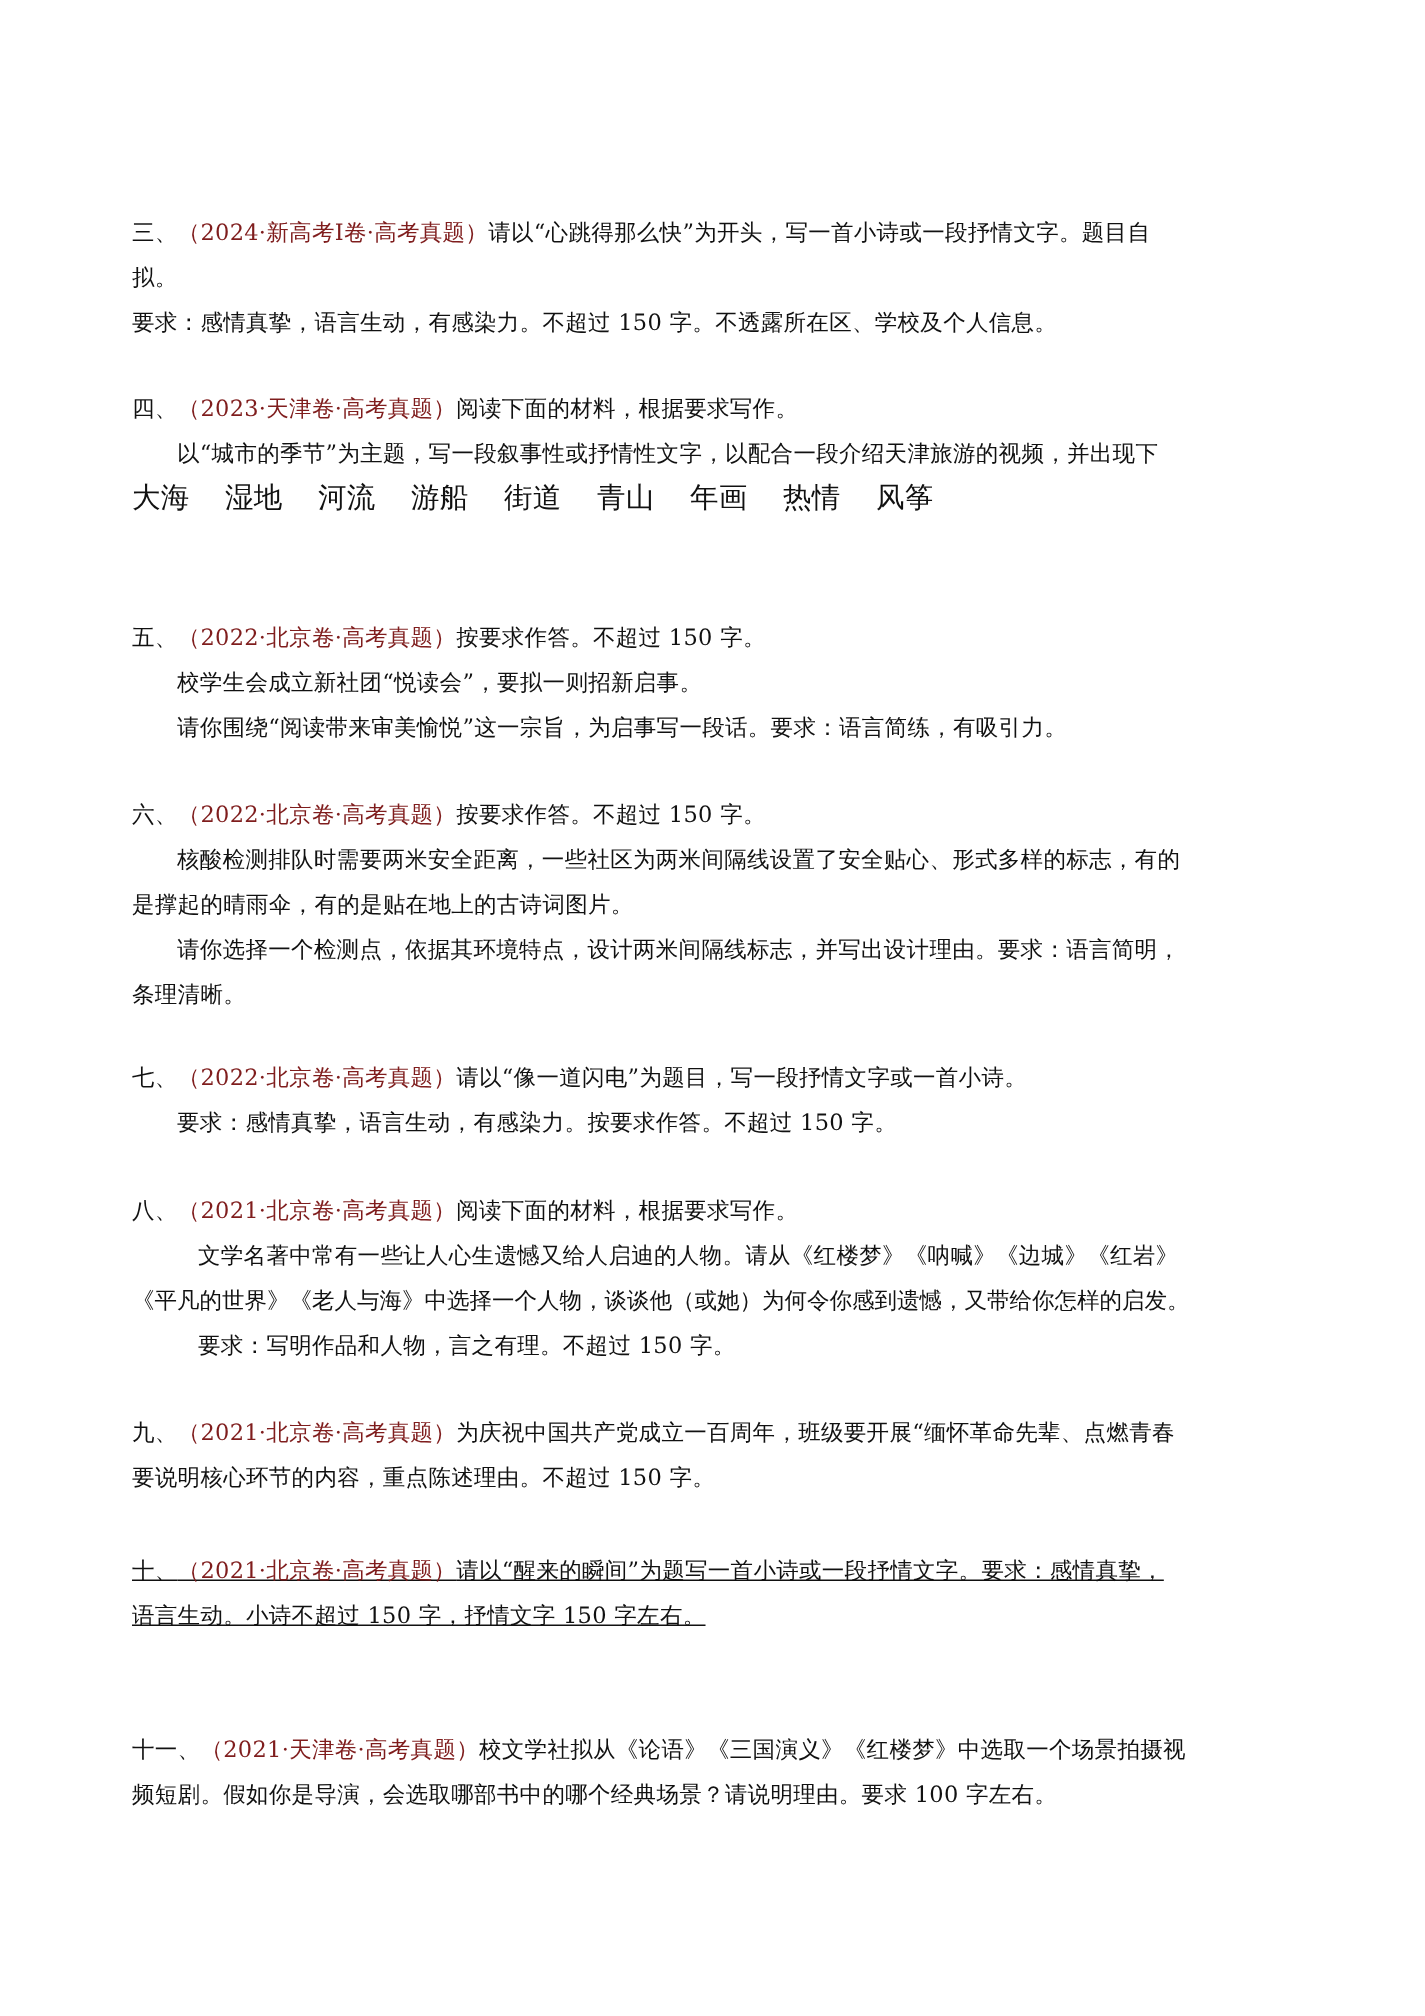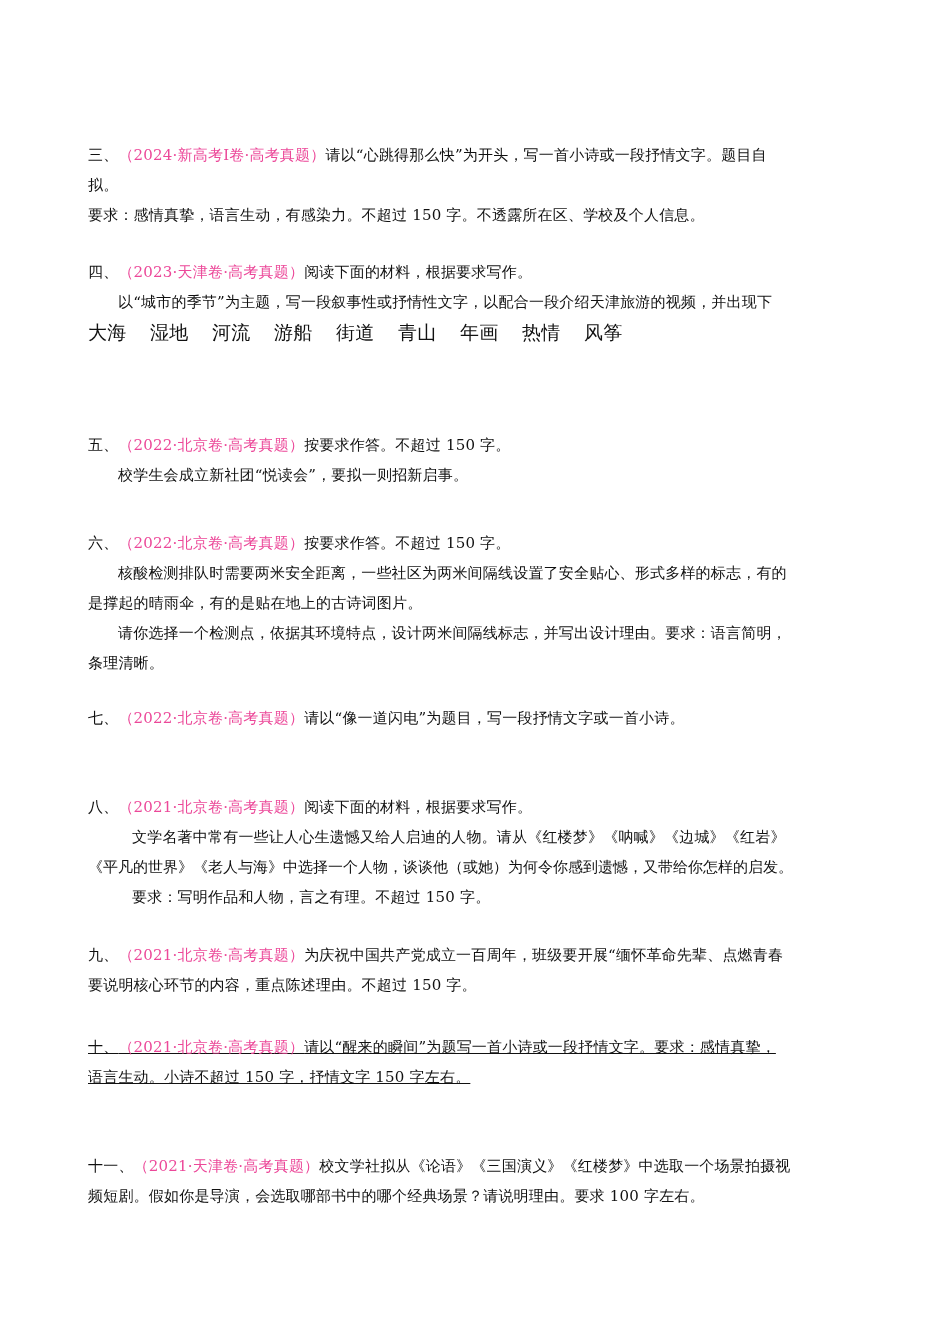--- a/index.html
+++ b/index.html
@@ -1,21 +1,21 @@
 <!DOCTYPE html>
 <html><head>
 <meta charset="utf-8">
 <style>
   html, body { margin: 0; padding: 0; background: #ffffff; }
   body { width: 950px; height: 1344px; position: relative; overflow: hidden;
          font-family: "DejaVu Serif", "Liberation Serif", serif; color: #111; }
   .page { position: absolute; left: 88px; top: 140px; width: 780px; }
   .q { margin: 0; }
   .line { font-size: 15px; line-height: 30px; white-space: nowrap; letter-spacing: 0.2px; }
-  .src { color: #ec4899; }
+  .src { color: #7f1d1d; }
   .kw { display: inline-block; width: 62px; font-family: "DejaVu Serif", serif; font-size: 19px; }
   .indent { padding-left: 30px; }
   .indent2 { padding-left: 44px; }
 </style>
 </head>
 <body>
 
 <div class="page">
 
   <div class="q" style="position:absolute; top:0;">
@@ -25,35 +25,37 @@
   </div>
 
   <div class="q" style="position:absolute; top:117px;">
     <div class="line"><span>四、</span><span class="src">（2023·天津卷·高考真题）</span><span>阅读下面的材料，根据要求写作。</span></div>
     <div class="line indent">以“城市的季节”为主题，写一段叙事性或抒情性文字，以配合一段介绍天津旅游的视频，并出现下</div>
     <div class="line">
       <span class="kw">大海</span><span class="kw">湿地</span><span class="kw">河流</span><span class="kw">游船</span><span class="kw">街道</span><span class="kw">青山</span><span class="kw">年画</span><span class="kw">热情</span><span class="kw">风筝</span>
     </div>
   </div>
 
-  <div class="q" style="position:absolute; top:270px;margin-top:20px;">
+  <div class="q" style="position:absolute; top:270px;">
     <div class="line"><span>五、</span><span class="src">（2022·北京卷·高考真题）</span><span>按要求作答。不超过 150 字。</span></div>
     <div class="line indent">校学生会成立新社团“悦读会”，要拟一则招新启事。</div>
+    <div class="line indent">请你围绕“阅读带来审美愉悦”这一宗旨，为启事写一段话。要求：语言简练，有吸引力。</div>
   </div>
 
   <div class="q" style="position:absolute; top:388px;">
     <div class="line"><span>六、</span><span class="src">（2022·北京卷·高考真题）</span><span>按要求作答。不超过 150 字。</span></div>
     <div class="line indent">核酸检测排队时需要两米安全距离，一些社区为两米间隔线设置了安全贴心、形式多样的标志，有的</div>
     <div class="line">是撑起的晴雨伞，有的是贴在地上的古诗词图片。</div>
     <div class="line indent">请你选择一个检测点，依据其环境特点，设计两米间隔线标志，并写出设计理由。要求：语言简明，</div>
     <div class="line">条理清晰。</div>
   </div>
 
   <div class="q" style="position:absolute; top:563px;">
     <div class="line"><span>七、</span><span class="src">（2022·北京卷·高考真题）</span><span>请以“像一道闪电”为题目，写一段抒情文字或一首小诗。</span></div>
+    <div class="line indent">要求：感情真挚，语言生动，有感染力。按要求作答。不超过 150 字。</div>
   </div>
 
   <div class="q" style="position:absolute; top:652px;">
     <div class="line"><span>八、</span><span class="src">（2021·北京卷·高考真题）</span><span>阅读下面的材料，根据要求写作。</span></div>
     <div class="line indent2">文学名著中常有一些让人心生遗憾又给人启迪的人物。请从《红楼梦》《呐喊》《边城》《红岩》</div>
     <div class="line" style="letter-spacing:0px;">《平凡的世界》《老人与海》中选择一个人物，谈谈他（或她）为何令你感到遗憾，又带给你怎样的启发。</div>
     <div class="line indent2">要求：写明作品和人物，言之有理。不超过 150 字。</div>
   </div>
 
   <div class="q" style="position:absolute; top:800px;">

